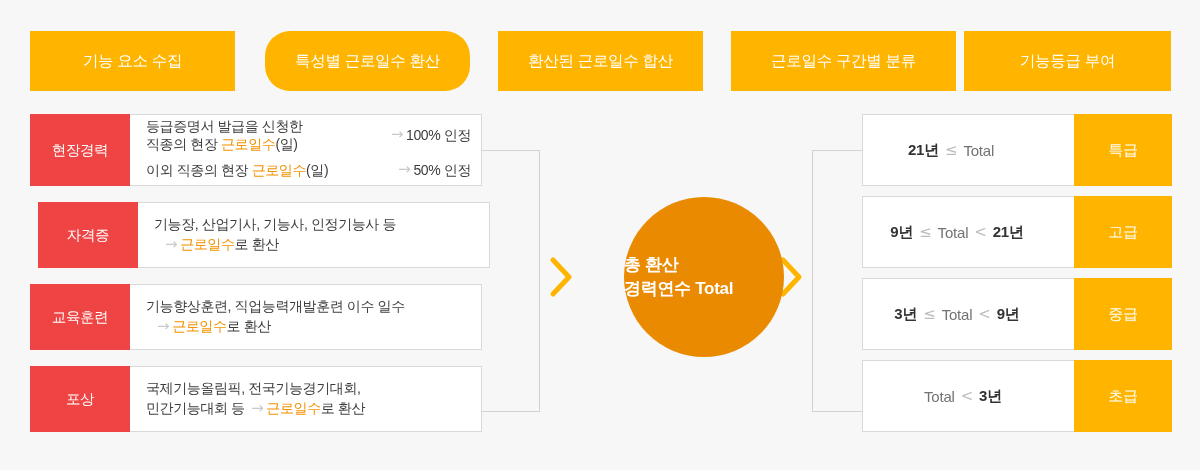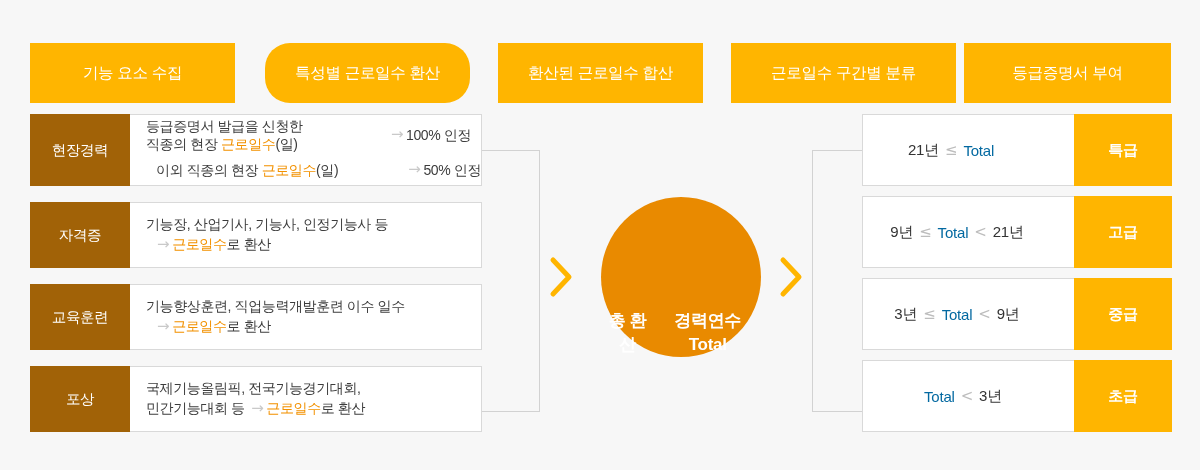--- a/index.html
+++ b/index.html
@@ -24,21 +24,21 @@
   
   .steps {
     position: absolute;
     top: 31px;
     left: 0;
     width: 1200px;
     height: 60px;
   }
   .step {
     position: absolute;
-    top: 12px;
+    top: 0;
     height: 60px;
     background: #ffb500;
     color: #ffffff;
     font-size: 15.5px;
     letter-spacing: -0.3px;
     display: flex;
     align-items: center;
     justify-content: center;
     box-sizing: border-box;
   }
@@ -59,27 +59,27 @@
     position: absolute;
     left: 0;
     display: flex;
     align-items: stretch;
     background: #ffffff;
     border: 1px solid #d9d9d9;
     box-sizing: border-box;
     width: 452px;
   }
   .row-0 { top: 0px;   height: 72px; }
-  .row-1 { top: 88px;  height: 66px; }
+  .row-1 { top: 88px;  height: 66px; margin-left: 8px; }
   .row-2 { top: 170px; height: 66px; }
   .row-3 { top: 252px; height: 66px; }
 
   .row-label {
     flex: 0 0 100px;
-    background: #a16207;
+    background: #ef4444;
     color: #ffffff;
     font-size: 14.5px;
     letter-spacing: -0.4px;
     display: flex;
     align-items: center;
     justify-content: center;
     margin: -1px 0 -1px -1px;
     box-sizing: content-box;
   }
   .row-body {
@@ -120,21 +120,20 @@
     white-space: nowrap;
   }
   .two-line { line-height: 1.32; }
   .r0-top {
     height: 40px;
     align-items: center;
   }
   .r0-bottom {
     height: 30px;
     align-items: center;
-    margin-left: 10px;
   }
   .res-val { min-width: 54px; text-align: right; display: inline-block; }
 
   .center-line { text-align: left; white-space: nowrap; }
   .indent { padding-left: 8px; }
 
   
   .bracket {
     position: absolute;
     box-sizing: border-box;
@@ -167,30 +166,30 @@
     width: 26px;
     height: 44px;
   }
   .chev svg { display: block; }
   .chev-left  { left: 548px; top: 255px; }
   .chev-right { left: 778px; top: 255px; }
 
   
   .circle {
     position: absolute;
-    left: 601px;
+    left: 624px;
     top: 197px;
     width: 160px;
     height: 160px;
     border-radius: 50%;
     background: #e98a00;
     color: #ffffff;
     display: flex;
-    flex-direction: row;
-    align-items: flex-end;
+    flex-direction: column;
+    align-items: flex-start;
     justify-content: center;
     text-align: center;
     font-size: 17px;
     font-weight: bold;
     letter-spacing: -0.3px;
     line-height: 1.42;
   }
 
   
   .grades {
@@ -228,52 +227,51 @@
   .grade-badge {
     flex: 0 0 98px;
     background: #ffb500;
     color: #ffffff;
     font-size: 15px;
     letter-spacing: -0.3px;
     display: flex;
     align-items: center;
     justify-content: center;
     margin: -1px -1px -1px 17px;
-    font-weight: bold;
   }
   .op {
     color: #bdbdbd;
     padding: 0 6px;
     font-family: "DejaVu Sans", sans-serif;
     font-size: 15px;
   }
-  .total-word { color: #0369a1; }
+  .total-word { color: #737373; }
   .yr { color: #333333; }
-  .cond-pad { display: inline-block; }
+  .cond-pad { display: inline-block; font-weight: bold; }
 </style>
 </head>
 <body>
 
 <div class="diagram">
 
   <div class="steps">
     <div class="step step-0">
       <span>기능 요소 수집</span>
     </div>
     <div class="step step-1">
       <span>특성별 근로일수 환산</span>
     </div>
     <div class="step step-2">
       <span>환산된 근로일수 합산</span>
     </div>
     <div class="step step-3">
       <span>근로일수 구간별 분류</span>
     </div>
     <div class="step step-4">
-      <span>등급증명서 부여</span>
+      <span>기능등급 부여</span>
     </div>
   </div>
 
   <div class="inputs">
 
     <div class="input-row row-0">
       <div class="row-label">현장경력</div>
       <div class="row-body split">
         <div class="sub-line r0-top">
           <div class="text-col two-line">

